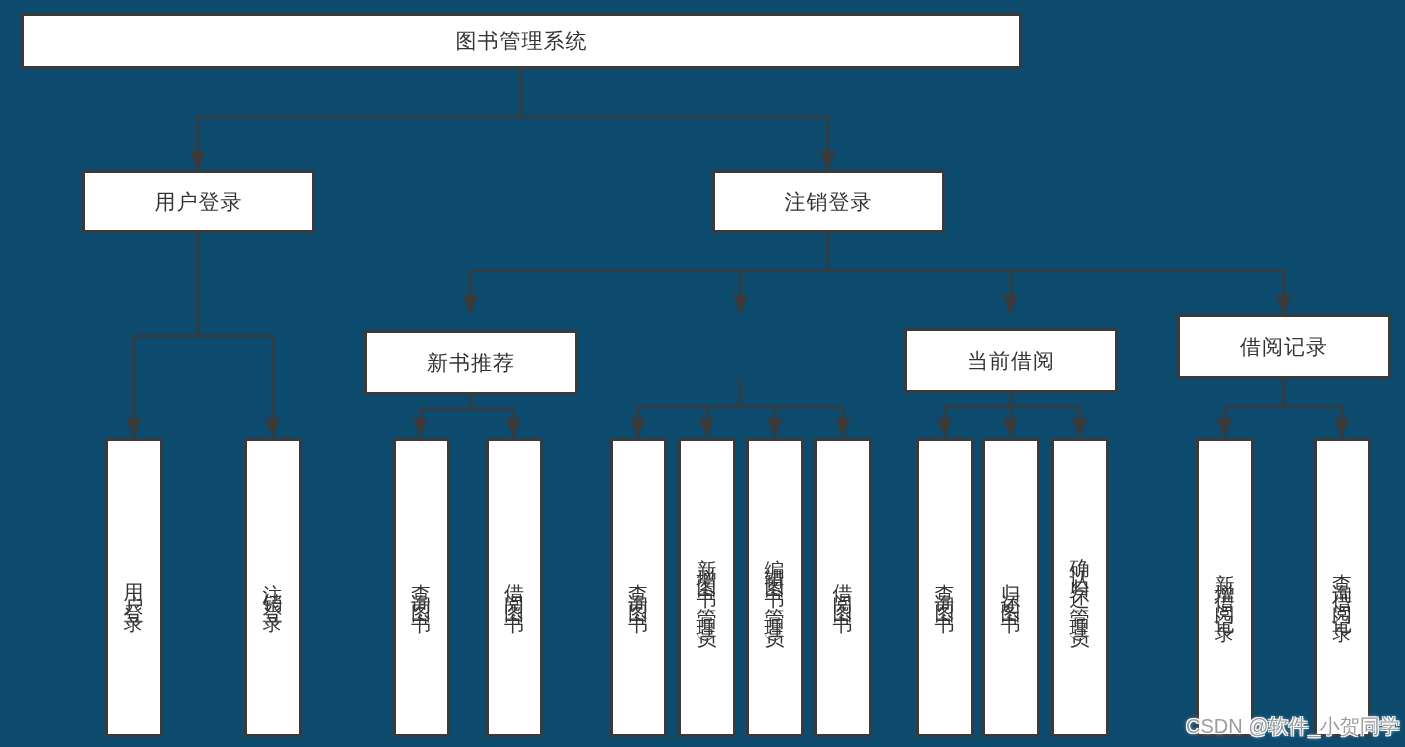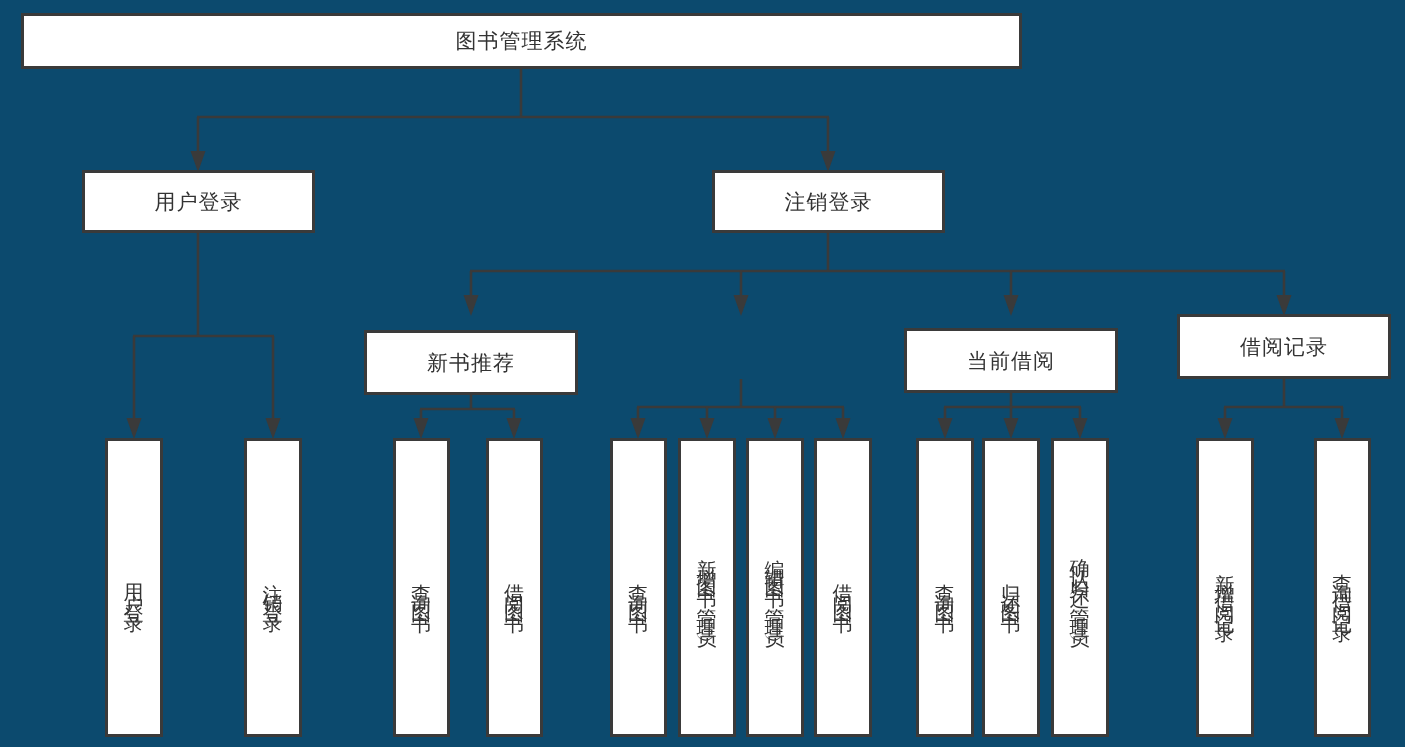--- a/index.html
+++ b/index.html
@@ -192,14 +192,15 @@
     <span class="lbl">确认归还（管理员）</span>
   </div>
 
   <div class="node leaf" style="left:1196px; top:438px; width:58px; height:299px;">
     <span class="lbl">新增借阅记录</span>
   </div>
   <div class="node leaf" style="left:1314px; top:438px; width:57px; height:299px;">
     <span class="lbl">查询借阅记录</span>
   </div>
 
+  <div class="watermark">CSDN @软件_小贺同学</div>
 
 </div>
 
 </body></html>

